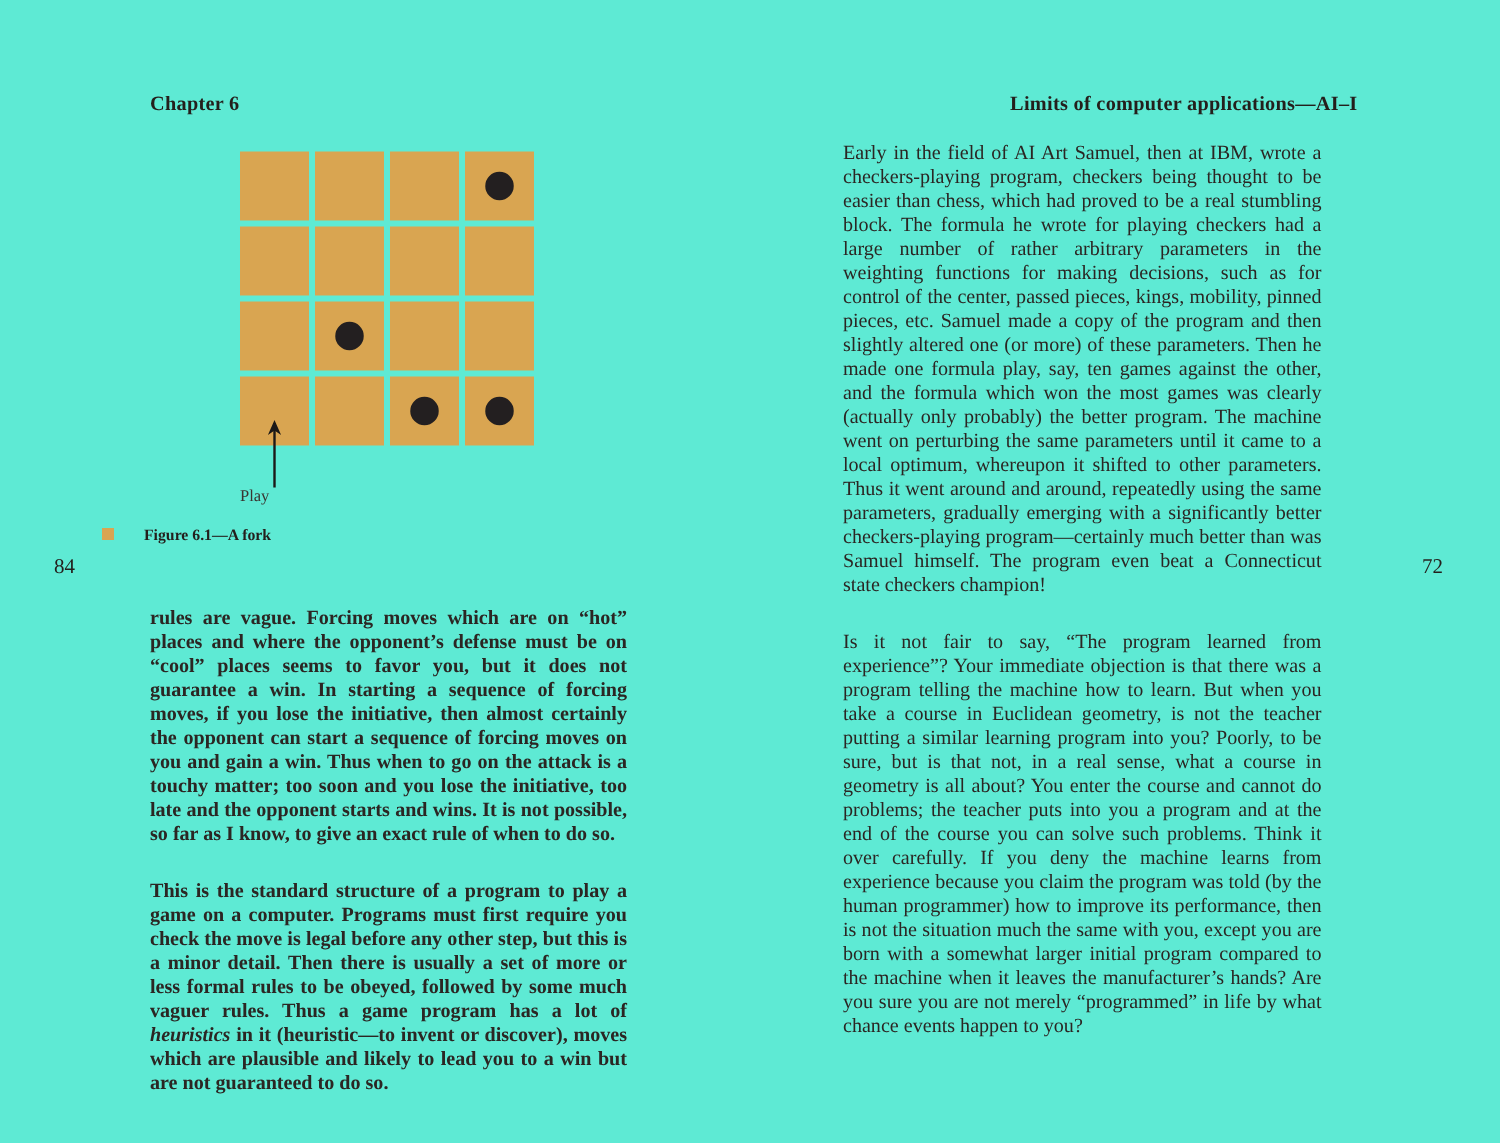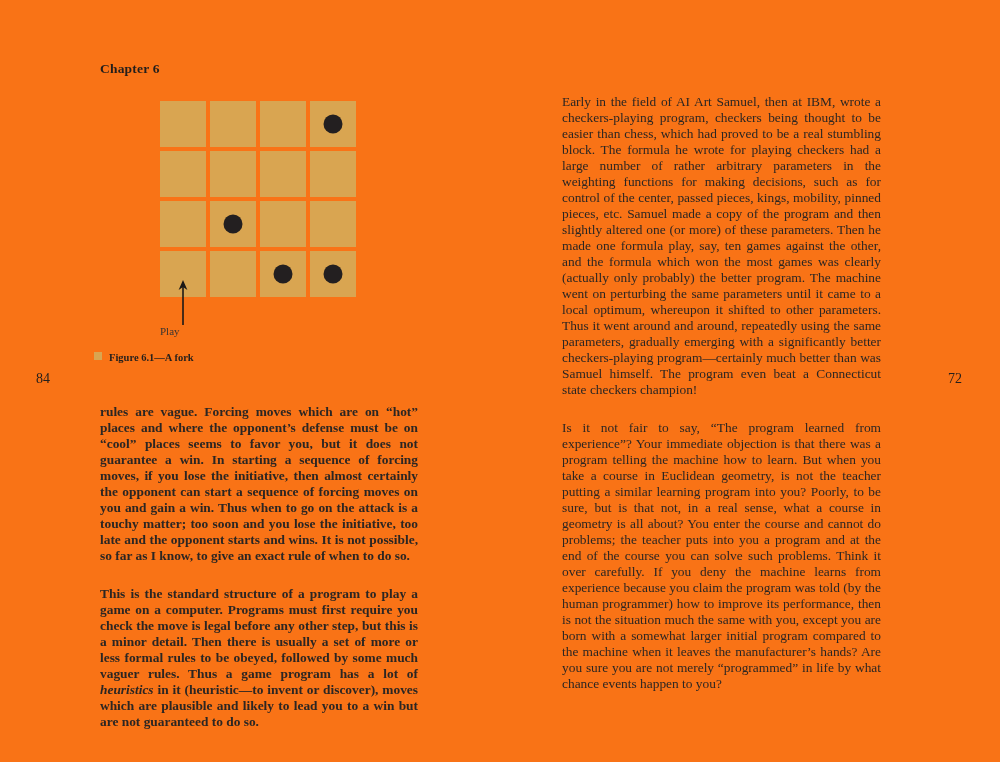--- a/index.html
+++ b/index.html
@@ -2,21 +2,21 @@
 <html style="--tan: #d9a551; --piece: #231f20; --ink: #2b2623;"><head>
 <meta charset="utf-8">
 <style>
   * { margin: 0; padding: 0; box-sizing: border-box; }
   html, body { background: #e8e8e8; }
   :root { --tan: #d9a551; --ink: #2b2623; --piece: #231f20; }
   .page-spread {
     position: relative;
     width: 1000px;
     height: 762px;
-    background: #f97316;
+    background: #5eead4;
     font-family: "Liberation Serif", serif;
     color: var(--ink);
     overflow: hidden;
   }
   .running-head { position: absolute; top: 61px; font-size: 13.5px; font-weight: bold; letter-spacing: 0.2px; color: #241f1c; }
   .running-head.left  { left: 100px; }
   .running-head.right { left: 586px; width: 319px; text-align: right; }
 
   .board {
     position: absolute; left: 160px; top: 101px;
@@ -26,41 +26,42 @@
     gap: 4px;
   }
   .cell { background: var(--tan); position: relative; }
   .piece {
     position: absolute; width: 19px; height: 19px; border-radius: 50%;
     background: var(--piece); left: 50%; top: 50%; transform: translate(-50%, -50%);
   }
   .arrow-svg { position: absolute; left: 176px; top: 279px; }
   .play-label { position: absolute; left: 160px; top: 325px; width: 46px; text-align: left; font-size: 11px; color: #3a3531; }
 
-  .figure-caption { position: absolute; left: 94px; top: 352px; display: flex; align-items: flex-start; gap: 7px; }
+  .figure-caption { position: absolute; left: 68px; top: 352px; display: flex; align-items: flex-start; gap: 20px; }
   .caption-bullet { width: 8px; height: 8px; background: var(--tan); flex: 0 0 auto; }
   .caption-text { font-size: 10.5px; font-weight: bold; color: #241f1c; }
 
   .page-number { position: absolute; top: 371px; font-size: 14px; color: #241f1c; text-align: right; }
   .page-number.left  { left: 36px; }
   .page-number.right { right: 38px; }
 
   .body-text { position: absolute; font-size: 13.4px; line-height: 16px; text-align: justify; color: var(--ink); }
   .body-text.left  { left: 100px; top: 404px; width: 318px; font-weight: bold; }
   .body-text.right { left: 562px; top: 94px;  width: 319px; }
   .body-text p { margin: 0 0 22px 0; }
   .body-text p:last-child { margin-bottom: 0; }
   .body-text em { font-style: italic; }
 </style>
 </head>
 <body>
 
 <div class="page-spread">
 
   <div class="running-head left">Chapter 6</div>
+  <div class="running-head right">Limits of computer applications—AI–I</div>
 
   <div class="board">
       <div class="cell"></div>
       <div class="cell"></div>
       <div class="cell"></div>
       <div class="cell">
         <div class="piece"></div>
       </div>
       <div class="cell"></div>
       <div class="cell"></div>

